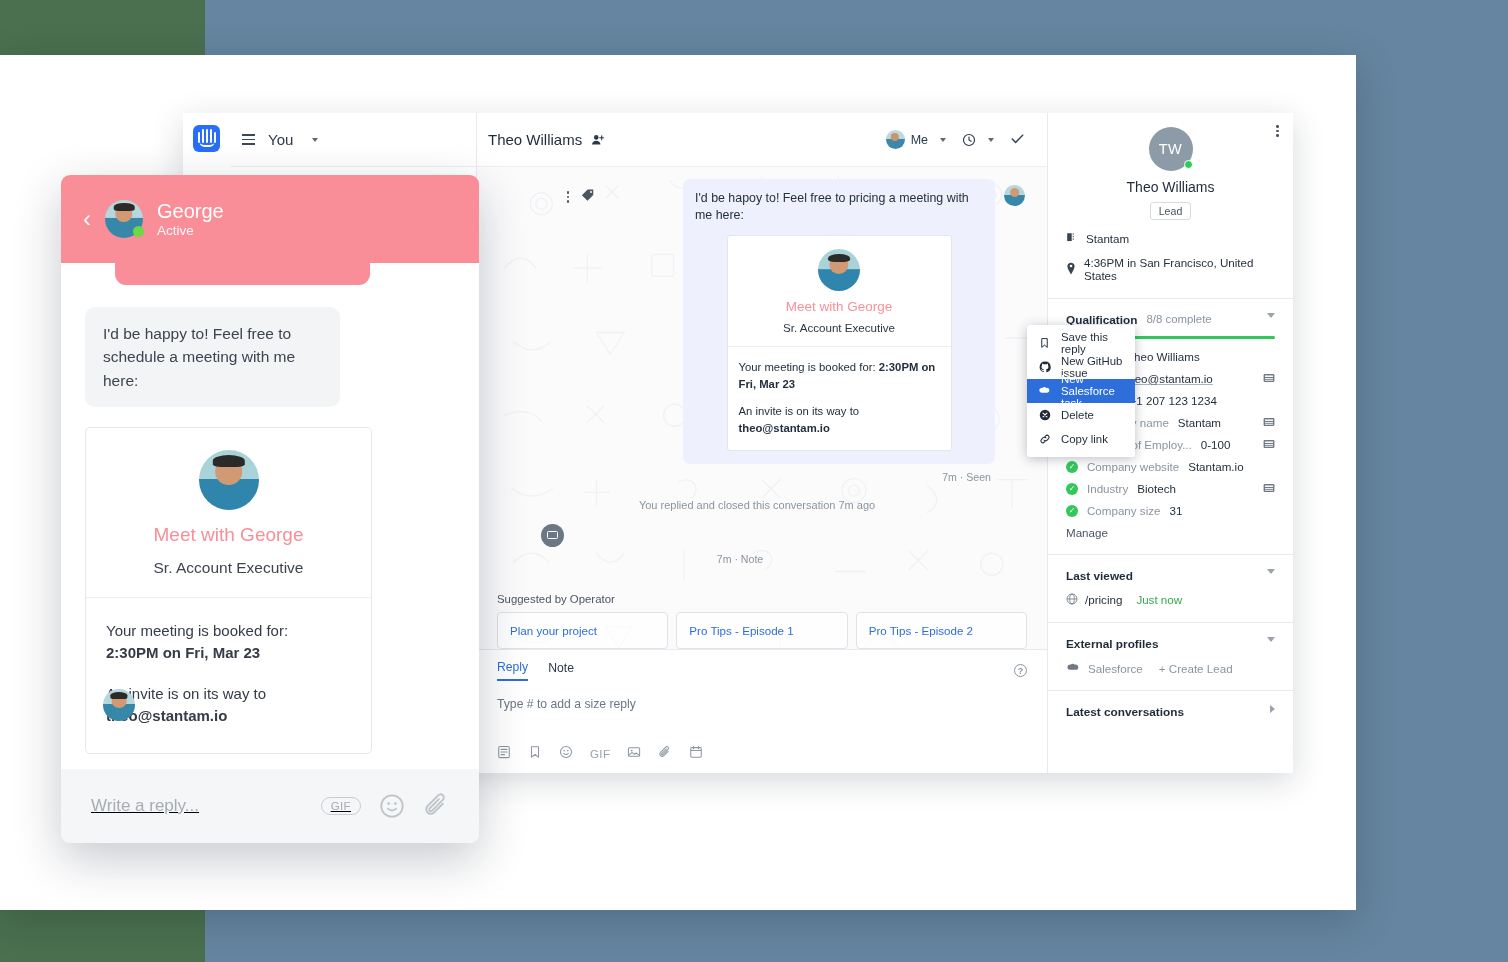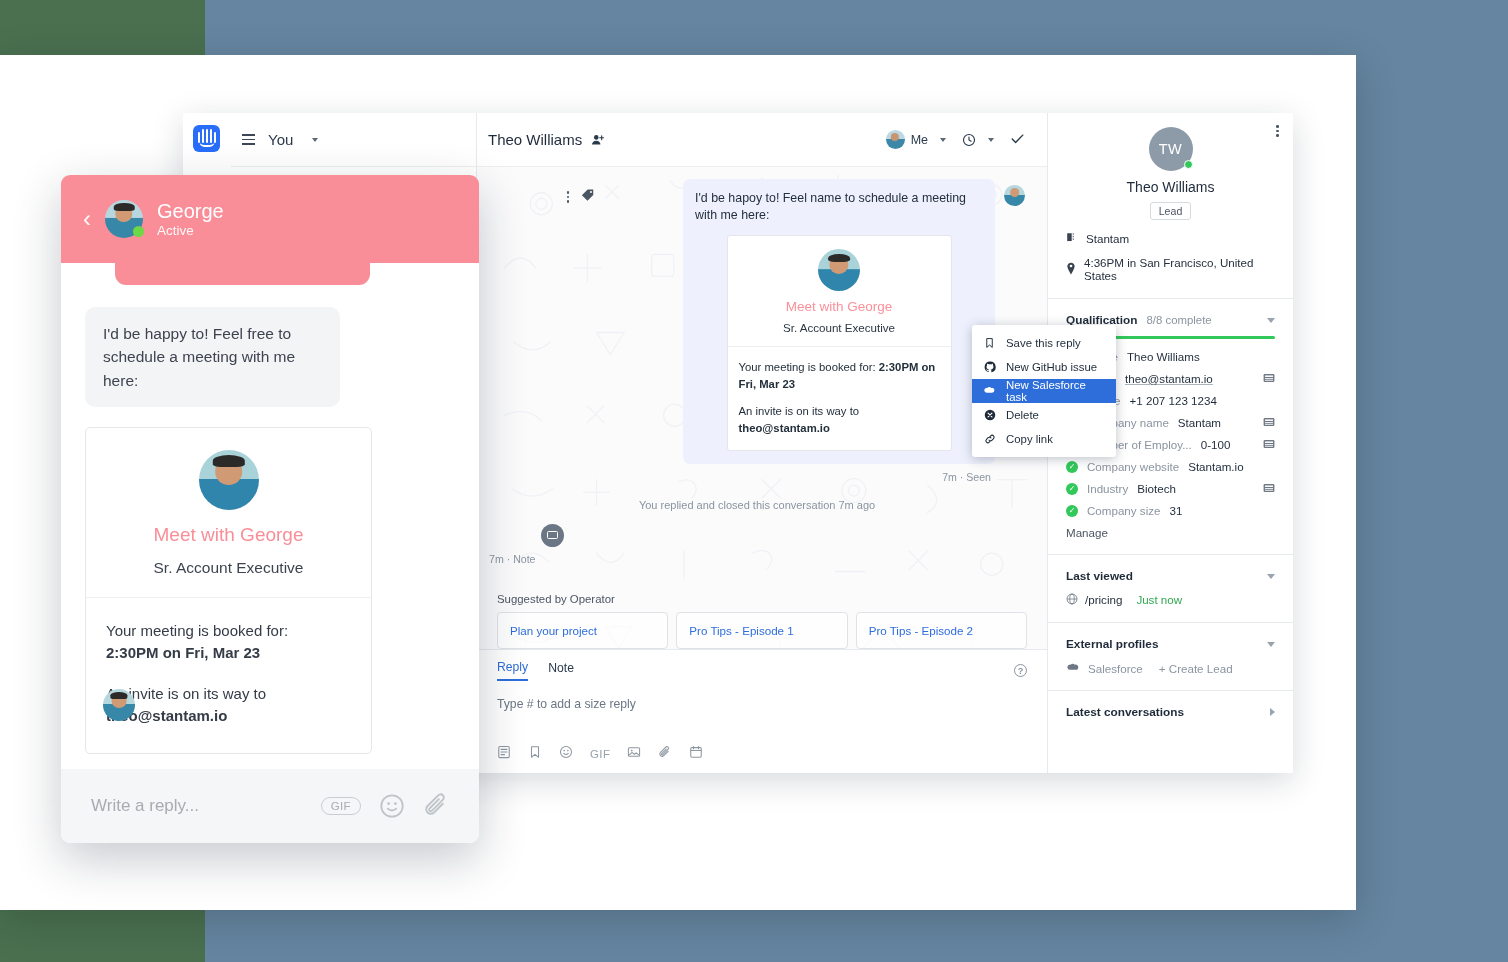--- a/index.html
+++ b/index.html
@@ -171,21 +171,21 @@
     background: #F5B63C; border-radius: 3px; padding: 1.5px 5px;
     font-size: 10.5px; color: #2b2313; font-weight: bold;
   }
   .note-icon-circle {
     width: 23px; height: 23px; border-radius: 50%; background: #6b7785;
     display: flex; align-items: center; justify-content: center; flex: none;
   }
   .note-icon-circle span {
     width: 11px; height: 8px; border: 1.4px solid #fff; border-radius: 1.5px; display:block;
   }
-  #note-meta { text-align: left; font-size: 10.6px; color: #8a94a0; margin: 6px 34px 0 0; }
+  #note-meta { text-align: center; font-size: 10.6px; color: #8a94a0; margin: 6px 34px 0 0; }
 
   
   #suggested {
     padding: 0 20px; position: relative; z-index: 2;
   }
   #suggested-label { font-size: 11.4px; color: #4b5563; margin-bottom: 7px; }
   #suggested-chips { display: flex; gap: 8px; }
   .sugg-chip {
     flex: 1; border: 1px solid #DFE3E8; border-radius: 4px; background: rgba(255,255,255,.65);
     padding: 11px 12px; font-size: 11.6px; color: #2E6EDB;
@@ -224,21 +224,21 @@
   }
   #contact-name { font-size: 14px; color: #1f2b3a; margin-bottom: 7px; }
   #contact-role-badge {
     display: inline-block; border: 1px solid #D6DBE0; border-radius: 3px;
     padding: 2px 8px; font-size: 10.6px; color: #4b5563;
   }
   .detail-line { display: flex; align-items: center; gap: 8px; margin-top: 11px; text-align: left; color: #25303d; }
   .sect {
     border-top: 1px solid #E8EBEE; padding: 14px 18px 15px;
   }
-  .sect-head { display: flex; align-items: center; }
+  .sect-head { display: flex; }
   .sect-title { font-weight: bold; color: #1f2b3a; font-size: 11.8px; }
   .sect-sub { color: #8a94a0; margin-left: 9px; font-size: 11.4px; }
   .sect-caret {
     margin-left: auto; width: 0; height: 0;
     border-left: 4.5px solid transparent; border-right: 4.5px solid transparent;
     border-top: 5px solid #9aa3ad;
   }
   .sect-caret.right {
     border-top: 4.5px solid transparent; border-bottom: 4.5px solid transparent;
     border-left: 5px solid #9aa3ad; border-right: 0;
@@ -255,21 +255,21 @@
   .kb-icon { margin-left: auto; color: #7a838e; }
   #manage-link { color: #4b5563; margin-top: 2px; }
   .lastviewed-row { display: flex; align-items: flex-start; gap: 7px; margin-top: 10px; }
   .lastviewed-path { color: #25303d; }
   .lastviewed-time { color: #33A852; margin-left: 7px; }
   .ext-row { display: flex; align-items: center; gap: 8px; margin-top: 11px; color: #8a94a0; }
   .create-lead { color: #8a94a0; margin-left: 8px; }
 
   
   #context-menu {
-    position: absolute; left: 495px; top: 212px; width: 144px;
+    position: absolute; left: 550px; top: 212px; width: 108px;
     background: #fff; border-radius: 3px;
     box-shadow: 0 2px 12px rgba(20,30,50,0.28);
     padding: 6px 0; z-index: 30;
   }
   .ctx-item {
     display: flex; align-items: center; gap: 10px;
     padding: 4px 11px; font-size: 11.4px; color: #1f2b3a; height: 24px;
   }
   .ctx-item.selected { background: #2E6EDB; color: #fff; }
   .ctx-icon { width: 13px; display: flex; justify-content: center; flex: none; }
@@ -346,21 +346,21 @@
   #msgr-bottom-avatar .face {
     position: absolute; left: 50%; top: 16%; transform: translateX(-50%);
     width: 46%; height: 42%; border-radius: 50%; background: #cf9a74;
   }
   #msgr-bottom-avatar .hair {
     position: absolute; left: 50%; top: 10%; transform: translateX(-50%);
     width: 54%; height: 20%; border-radius: 50% 50% 25% 25%; background: #2c2a28; z-index: 2;
   }
   #msgr-footer {
     height: 74px; background: #F5F6F7; flex: none;
-    display: flex; align-items: center; padding: 0 30px; gap: 18px;
+    display: flex; align-items: center; padding: 0 30px; gap: 18px; text-decoration: underline;
   }
   #msgr-input { flex: 1; font-size: 17px; color: #A7ACB3; }
   .gif-pill {
     border: 1.6px solid #C9CDD2; border-radius: 10px; padding: 2px 9px;
     font-size: 11.5px; color: #A7ACB3; letter-spacing: .4px;
   }
   .footer-ico { color: #BFC4C9; display: flex; }
 </style>
 </head>
 <body>
@@ -501,21 +501,21 @@
               <i></i>
             </span>
           <span>
             <svg width="14" height="14" viewBox="0 0 16 16">
                 <path d="M7.6 1.6H14v6.4L7.4 14.6 1 8.2z" fill="#4a5763"></path>
                 <circle cx="11.4" cy="4.6" r="1.1" fill="#fff"></circle>
               </svg>
           </span>
         </div>
         <div id="outgoing-bubble">
-          <div id="outgoing-text">I'd be hapoy to! Feel name to schedule a meeting with me here:</div>
+          <div id="outgoing-text">I'd be hapoy to! Feel free to pricing a meeting with me here:</div>
           <div id="meet-card">
             <div class="card-top">
               <div class="card-avatar"></div>
               <div id="meet-title">Meet with George</div>
               <div id="meet-role">Sr. Account Executive</div>
             </div>
             <div class="card-bottom">
               <p><span>Your meeting is booked for: </span><span class="strong">2:30PM on Fri, Mar 23</span></p>
               <p><span>An invite is on its way to </span><br><span class="strong">theo@stantam.io</span></p>
             </div>

